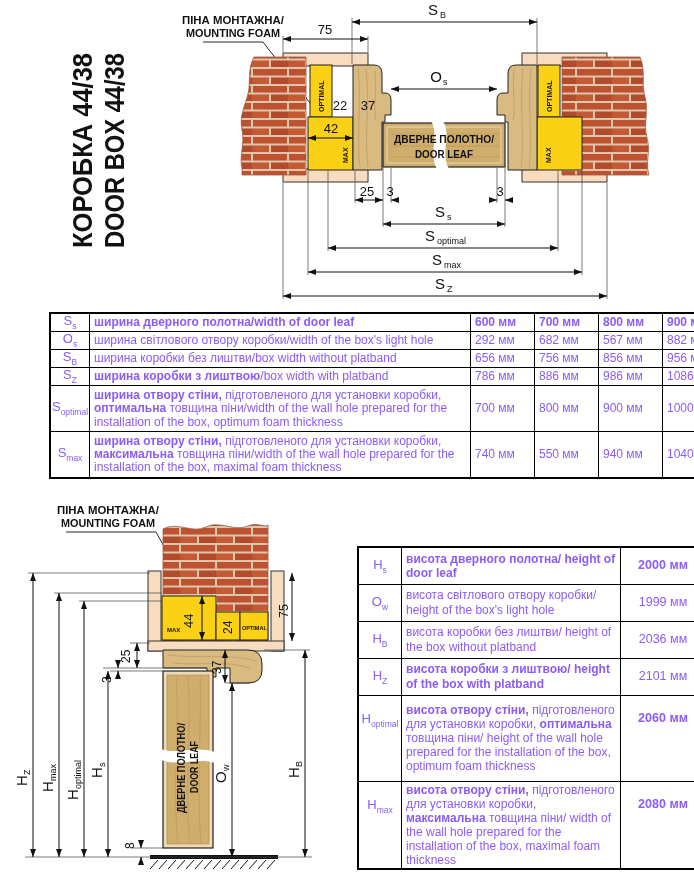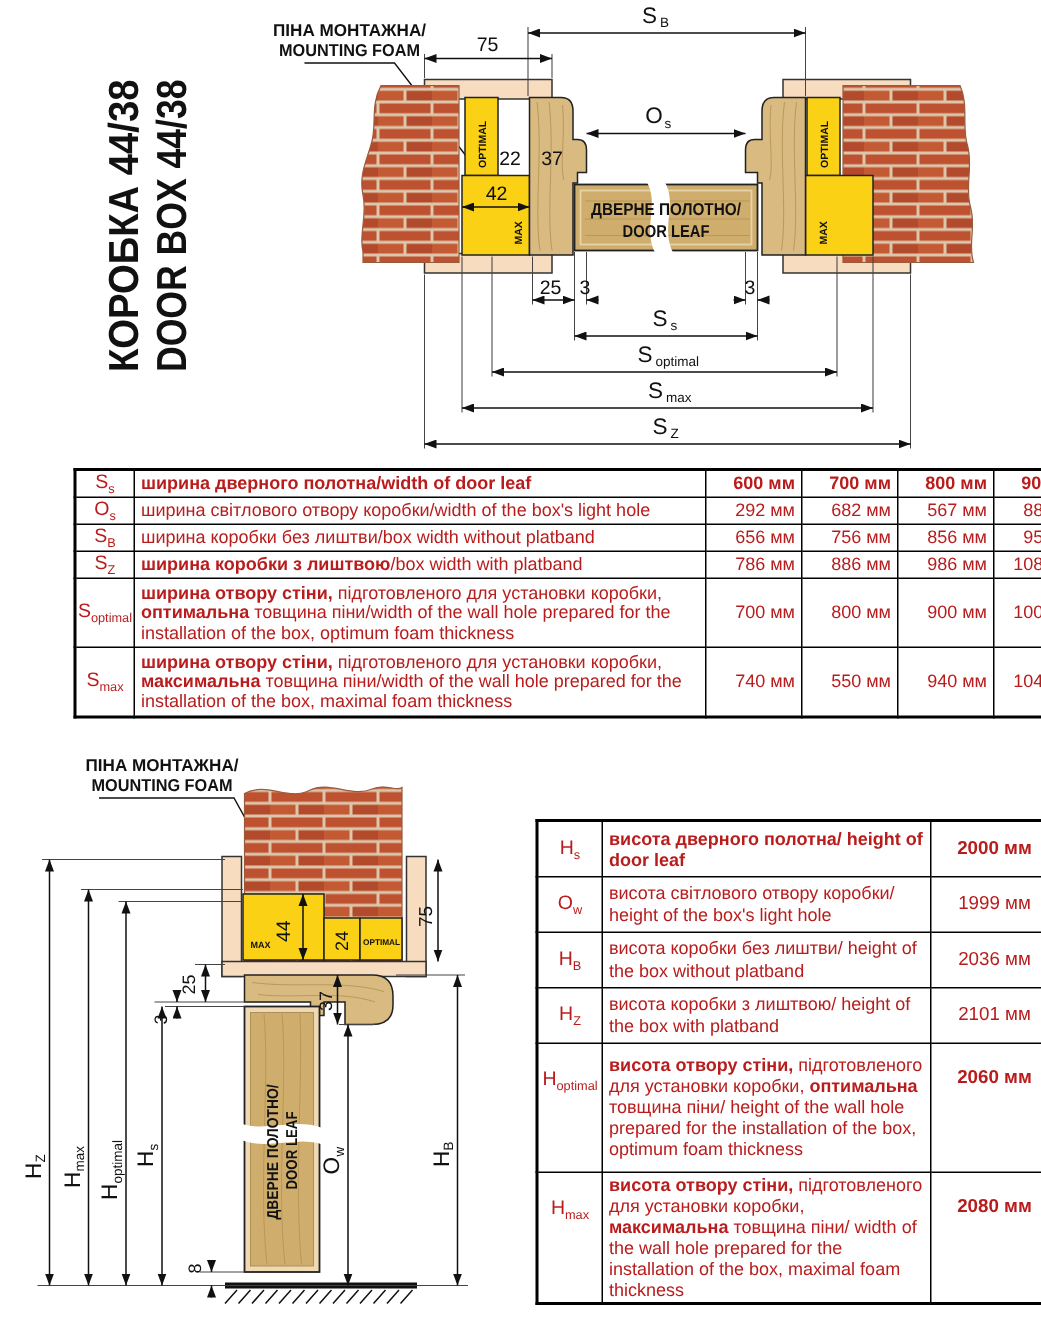--- a/index.html
+++ b/index.html
@@ -1,37 +1,37 @@
 <!DOCTYPE html>
 <html><head>
 <meta charset="utf-8">
 <style>
   html,body{margin:0;padding:0;background:#fff;}
   #page{position:relative;width:694px;height:878px;background:#fff;overflow:hidden;
-        font-family:"Liberation Sans",sans-serif;color:#b91c1c;}
+        font-family:"Liberation Sans",sans-serif;color:#8b5cf6;}
   svg{position:absolute;}
   svg text{font-family:"Liberation Sans",sans-serif;fill:#111;}
   .dim{stroke:#111;stroke-width:1;}
   .wit{stroke:#444;stroke-width:0.7;}
   .thin{stroke:#111;stroke-width:0.9;fill:none;}
   .peach{fill:#F7DCC0;stroke:#333;stroke-width:1;}
   .foam{fill:#FBD116;stroke:#222;stroke-width:1;}
   .wood{fill:#D9BA80;stroke:#222;stroke-width:1;}
   .grain{stroke:#B89455;stroke-width:0.6;fill:none;}
   .dimtxt{font-size:13px;}
   .lblm{font-size:15px;}
   .lbls{font-size:9px;}
   table{position:absolute;border-collapse:collapse;table-layout:fixed;border:2px solid #000;}
   td{border:1px solid #000;padding:1px 4px;vertical-align:middle;}
   td.k{text-align:center;font-size:13px;padding:0;}
   td.k sub{font-size:8.5px;}
   #table1{left:49px;top:312px;width:642px;font-size:12px;line-height:1.12;}
   #table1 td.k{width:38px;}
   #table1 td.d{width:372px;}
-  #table1 td.v{width:55px;text-align:right;white-space:nowrap;margin-left:37px;}
+  #table1 td.v{width:55px;text-align:left;white-space:nowrap;margin-left:37px;}
   #table1 tr.short{height:17px;}
   #table1 tr.long{height:46px;}
   .vb{font-weight:bold;}
   #table2{left:357px;top:546px;width:334px;font-size:12px;line-height:1.18;}
   #table2 td.k{width:42px;vertical-align:middle;text-align:center;}
   #table2 td.d{width:210px;}
   #table2 td.v{width:76px;text-align:center;white-space:nowrap;font-size:12.5px;}
   #table2 tr.r1{height:37px;} #table2 tr.long{height:86px;}
   #table2 td.vt{vertical-align:top;padding-top:15px;}
 </style>
@@ -306,21 +306,21 @@
     <td class="d"><span>висота світлового отвору коробки/ height of the box's light hole</span></td>
     <td class="v">1999 мм</td>
   </tr>
   <tr class="r1">
     <td class="k"><span>H</span><sub>B</sub></td>
     <td class="d"><span>висота коробки без лиштви/ height of the box without platband</span></td>
     <td class="v">2036 мм</td>
   </tr>
   <tr class="r1">
     <td class="k"><span>H</span><sub>Z</sub></td>
-    <td class="d"><span style="font-weight: normal;">висота коробки з лиштвою/ height of the box with platband</span></td>
+    <td class="d"><span style="font-weight: bold;">висота коробки з лиштвою/ height of the box with platband</span></td>
     <td class="v">2101 мм</td>
   </tr>
   <tr class="long">
     <td class="k vt"><span>H</span><sub>optimal</sub></td>
     <td class="d"><span style="font-weight: bold;">висота отвору стіни, </span><span>підготовленого для установки коробки, </span><span style="font-weight: bold;">оптимальна </span><span>товщина піни/ height of the wall hole prepared for the installation of the box, optimum foam thickness</span></td>
     <td class="v vb vt">2060 мм</td>
   </tr>
   <tr class="long">
     <td class="k vt"><span>H</span><sub>max</sub></td>
     <td class="d"><span style="font-weight: bold;">висота отвору стіни, </span><span>підготовленого для установки коробки, </span><span style="font-weight: bold;">максимальна </span><span>товщина піни/ width of the wall hole prepared for the installation of the box, maximal foam thickness</span></td>

